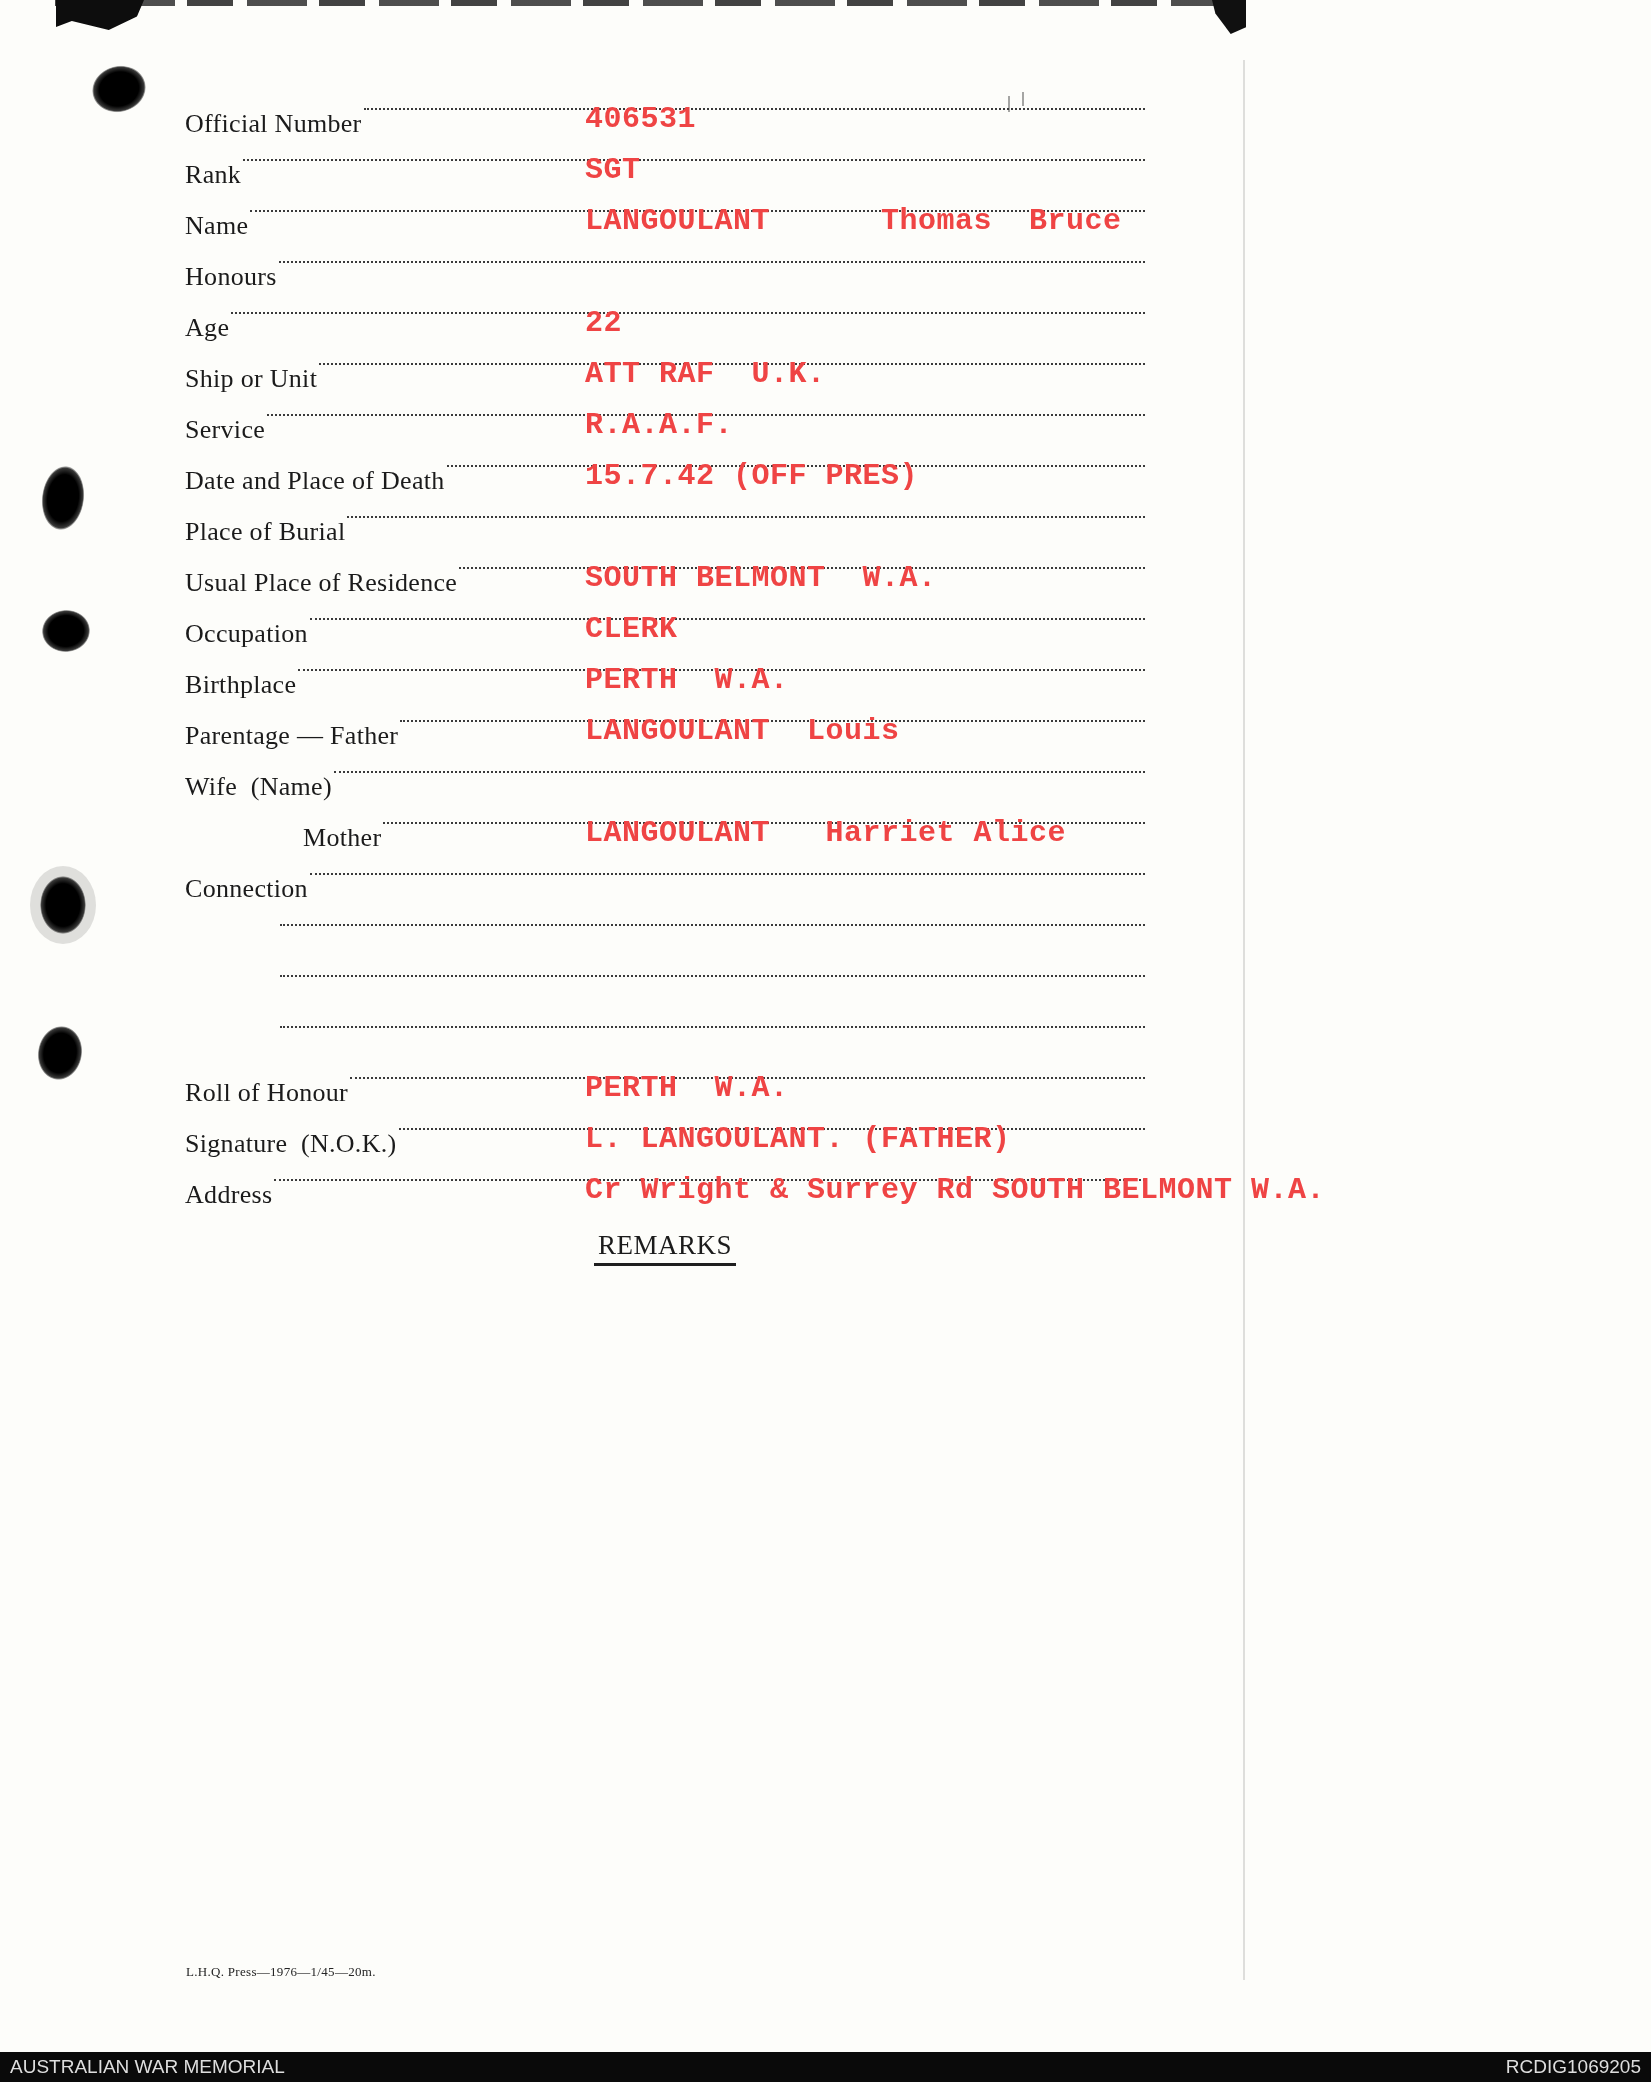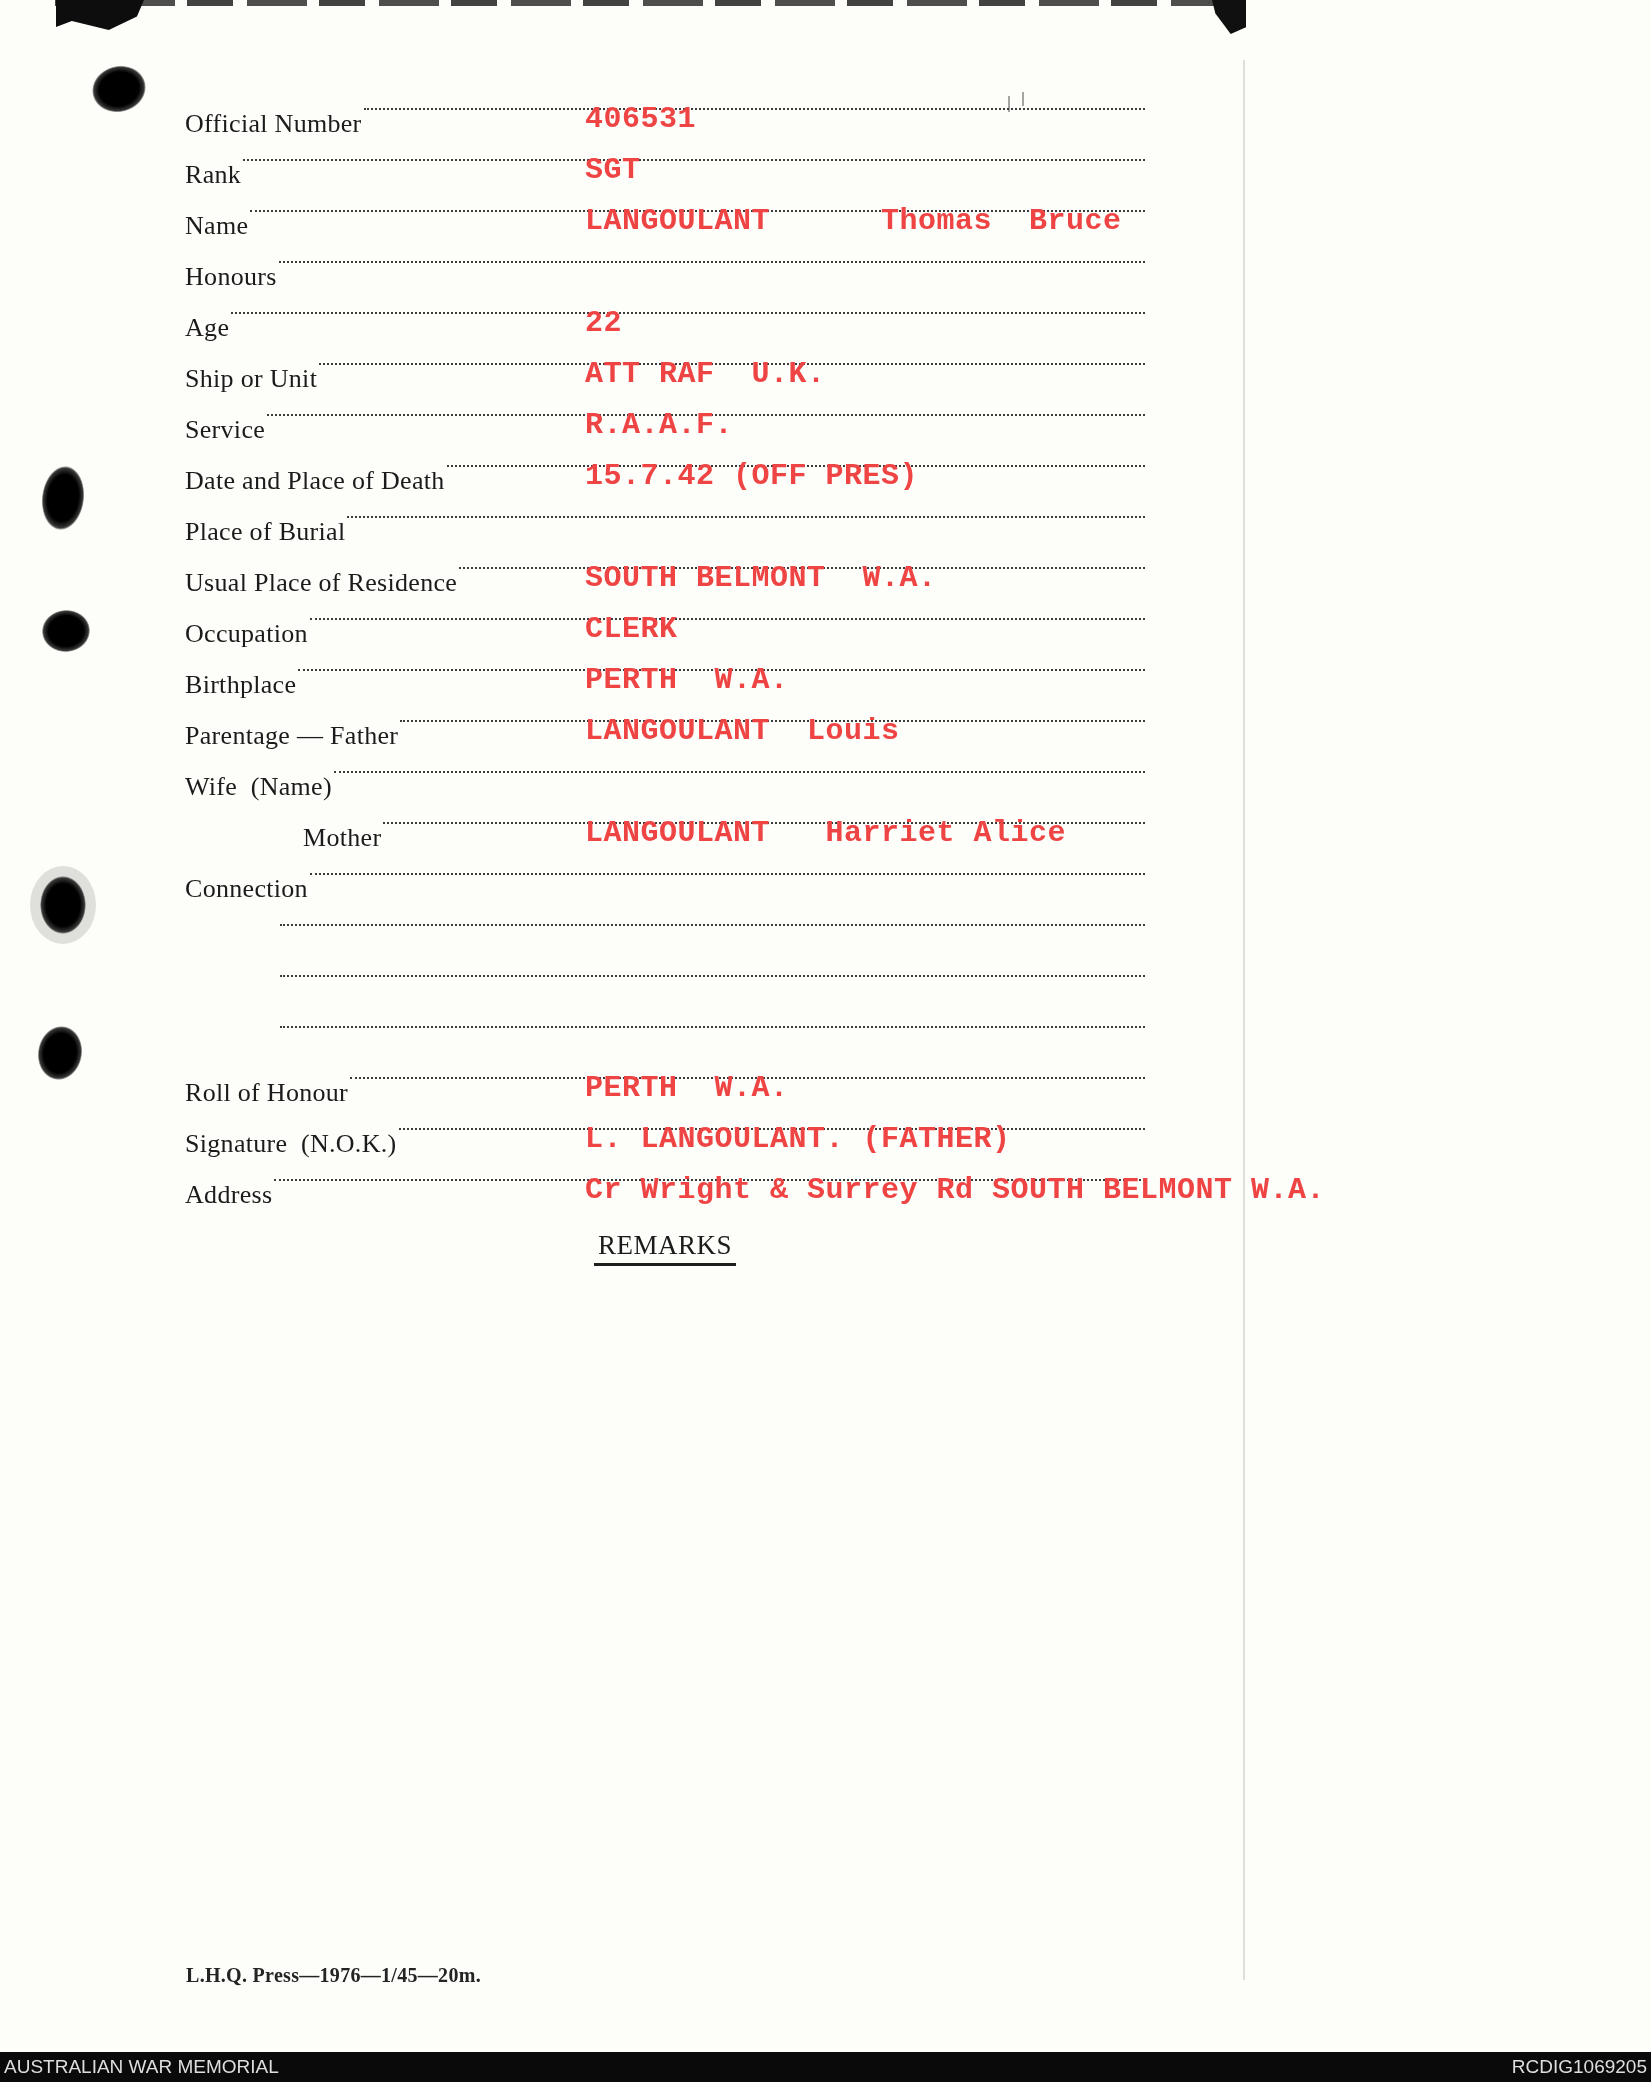--- a/index.html
+++ b/index.html
@@ -60,27 +60,27 @@
     font-size:30px;font-weight:bold;color:#ef4444;
     white-space:pre;letter-spacing:.5px;line-height:28px;
   }
   .remarks-wrap{ text-align:center;margin-top:16px; }
   .remarks{
     display:inline-block;font-weight:normal;font-size:27px;letter-spacing:.5px;
     border-bottom:3px solid #1f1f1f;padding:0 4px 2px 4px;
   }
   .print-note{
     position:absolute;left:186px;top:1964px;
-    font-size:20px;font-weight:bold;letter-spacing:.3px;color:#242424;
+    font-size:13px;font-weight:normal;letter-spacing:.3px;color:#242424;
   }
   
   .bottom-bar{
     position:absolute;left:0;right:0;bottom:0;height:30px;background:#0a0a0a;
     display:flex;justify-content:space-between;align-items:center;
-    padding:0 4px;box-sizing:border-box;
+    padding:0 10px;box-sizing:border-box;
     font-family:"Liberation Sans", sans-serif;font-size:19px;color:#dedede;
   }
 </style>
 </head>
 <body>
 
 <div class="tear-strip"></div>
 <div class="tear-corner"></div>
 <div class="tear-corner-right"></div>
 <div class="hole h1"></div>

